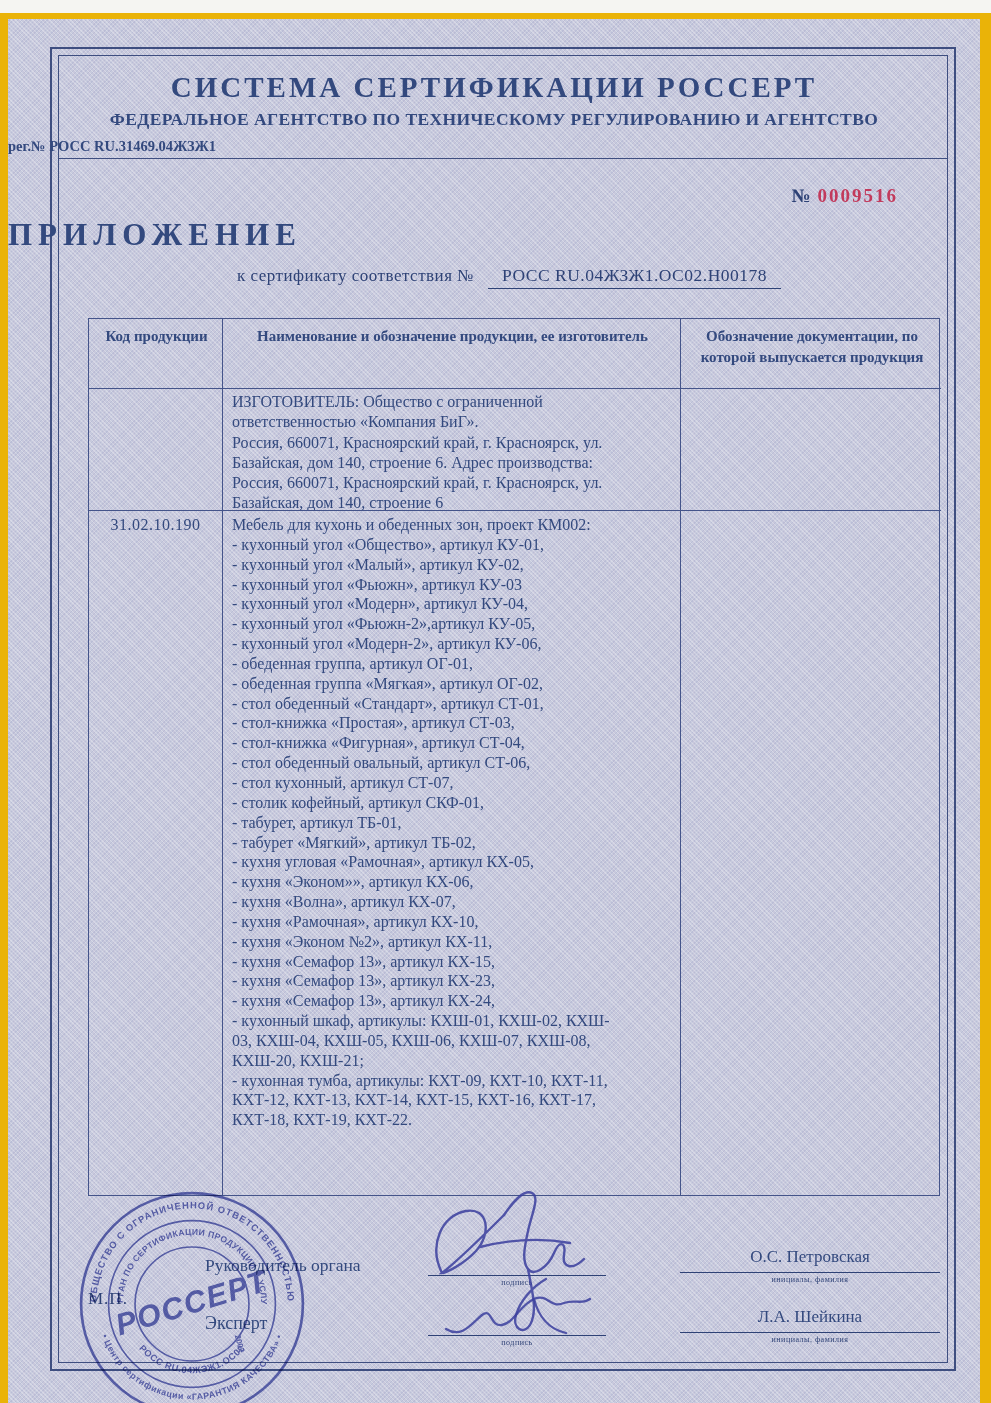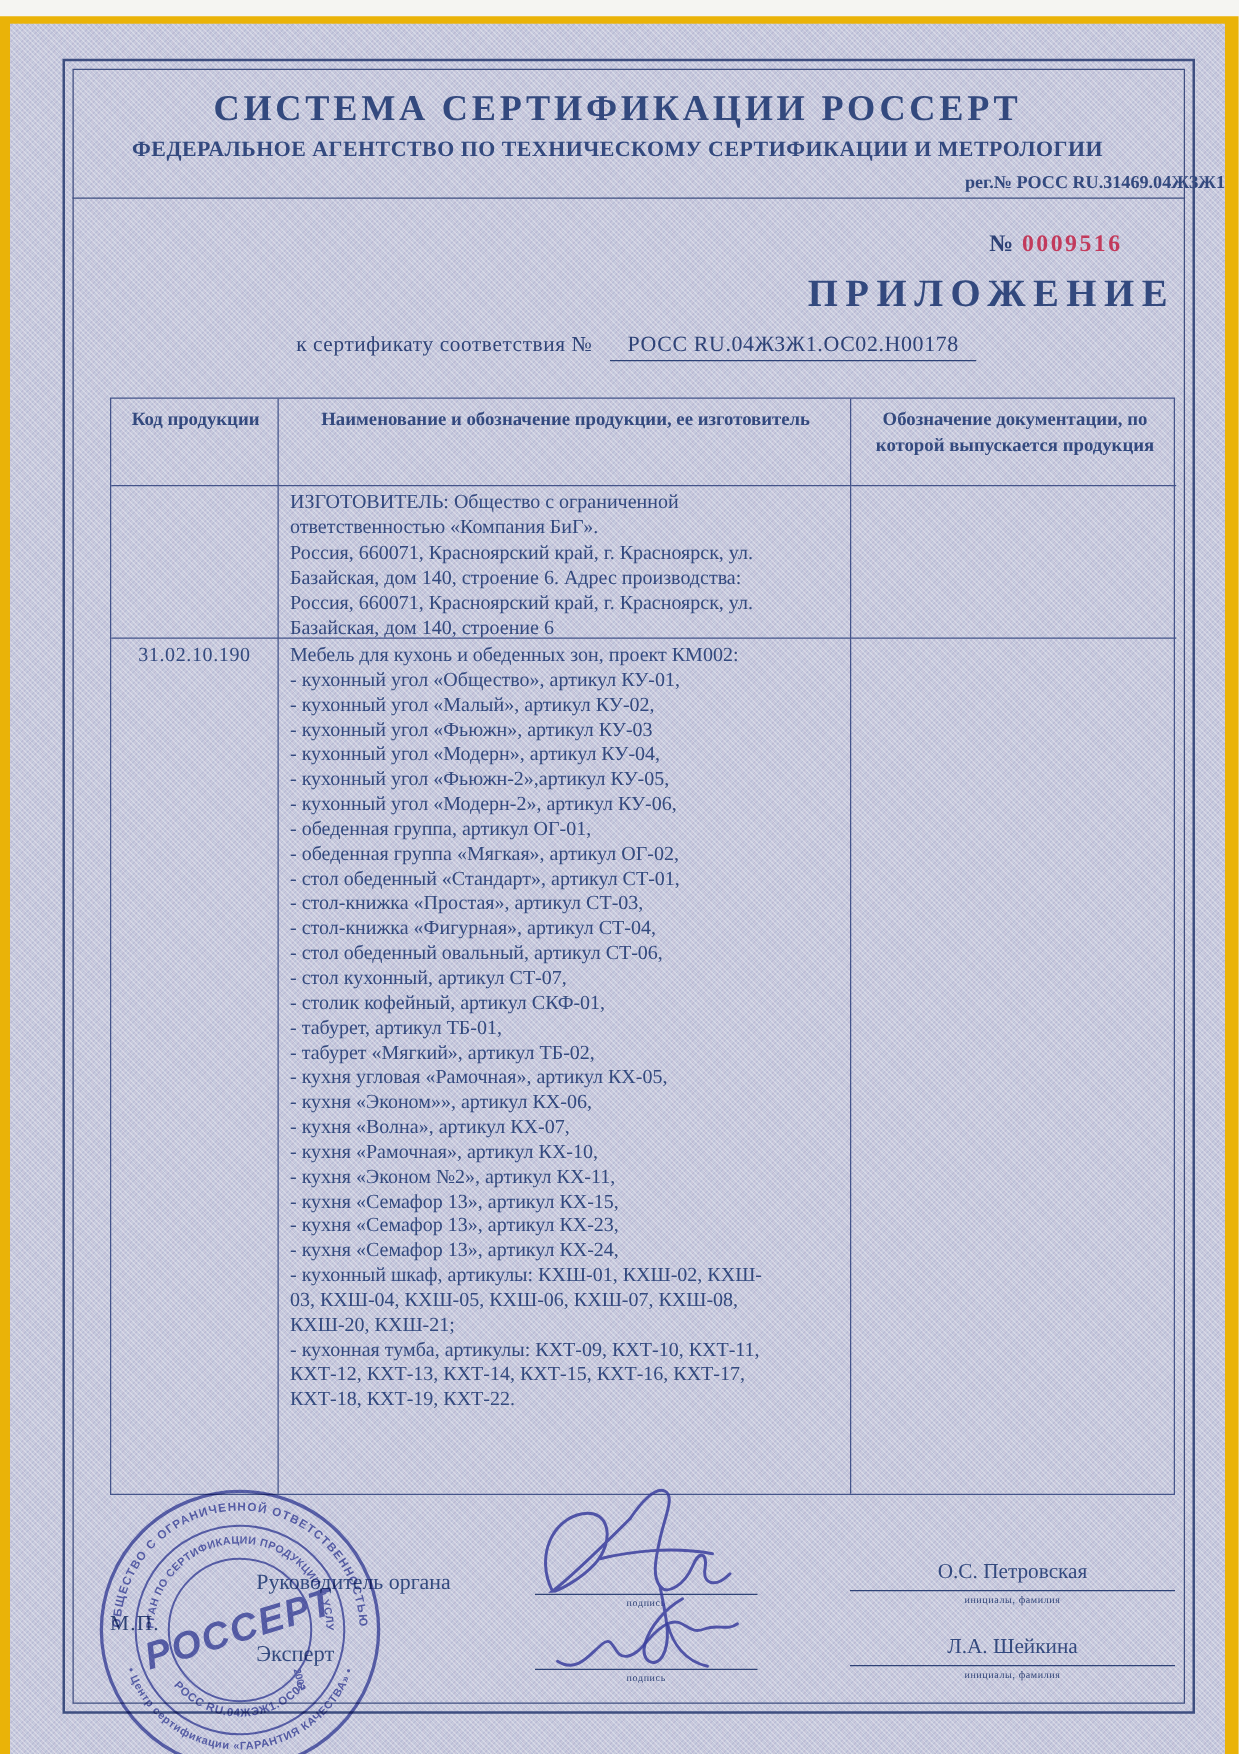--- a/index.html
+++ b/index.html
@@ -29,29 +29,29 @@
 
   .sys-title {
     left:0; top:52px; width:972px; text-align:center;
     font-size:29px; font-weight:bold; letter-spacing:3px; color:#33497e;
   }
   .agency {
     left:0; top:90px; width:972px; text-align:center;
     font-size:17.5px; font-weight:bold; letter-spacing:.4px; color:#33497e;
   }
   .regline {
-    left:0; top:119px; width:972px; text-align:right;
+    left:0; top:119px; width:972px; text-align:left;
     font-size:14.5px; font-weight:bold; color:#33497e;
   }
   .header-rule { left:50px; top:139px; width:890px; border-top:1.5px solid #3e4e80; }
 
   .form-no { left:560px; top:166px; width:330px; text-align:right; font-size:19px; font-weight:bold; color:#2e4276; letter-spacing:1px; }
   .form-no .no-value { color:#c23a5c; font-weight:600; margin-left:6px; letter-spacing:2px; }
 
-  .doc-title { left:0; top:198px; width:932px; text-align:right; font-size:31px; font-weight:bold; letter-spacing:6px; color:#33497e; }
+  .doc-title { left:0; top:198px; width:932px; text-align:left; font-size:31px; font-weight:bold; letter-spacing:6px; color:#33497e; }
   .cert-line { left:15px; top:246px; width:972px; text-align:center; font-size:17px; color:#2e4276; }
   .cert-line .cert-label { letter-spacing:.5px; }
   .cert-line .cert-value {
     display:inline-block; margin-left:14px; padding:0 14px 2px 14px;
     border-bottom:1.5px solid #2e4276; font-size:17.5px; letter-spacing:.5px;
   }
 
   .cert-table {
     left:80px; top:299px; width:852px;
     display:grid; grid-template-columns:134px 458px 260px;
@@ -95,21 +95,21 @@
 <body>
 
 <div id="page">
   <div id="paper">
 
     <div class="frame-outer">
       <div class="frame-inner"></div>
     </div>
 
     <div class="abs sys-title">СИСТЕМА СЕРТИФИКАЦИИ РОССЕРТ</div>
-    <div class="abs agency">ФЕДЕРАЛЬНОЕ АГЕНТСТВО ПО ТЕХНИЧЕСКОМУ СЕРТИФИКАЦИИ И МЕТРОЛОГИИ</div>
+    <div class="abs agency">ФЕДЕРАЛЬНОЕ АГЕНТСТВО ПО ТЕХНИЧЕСКОМУ РЕГУЛИРОВАНИЮ И АГЕНТСТВО</div>
     <div class="abs regline">рег.№ РОСС RU.31469.04ЖЗЖ1</div>
     <div class="abs header-rule"></div>
 
     <div class="abs form-no">
       <span>№</span><span class="no-value">0009516</span>
     </div>
 
     <div class="abs doc-title">ПРИЛОЖЕНИЕ</div>
     <div class="abs cert-line">
       <span class="cert-label">к сертификату соответствия №</span><span class="cert-value">РОСС RU.04ЖЗЖ1.ОС02.Н00178</span>

